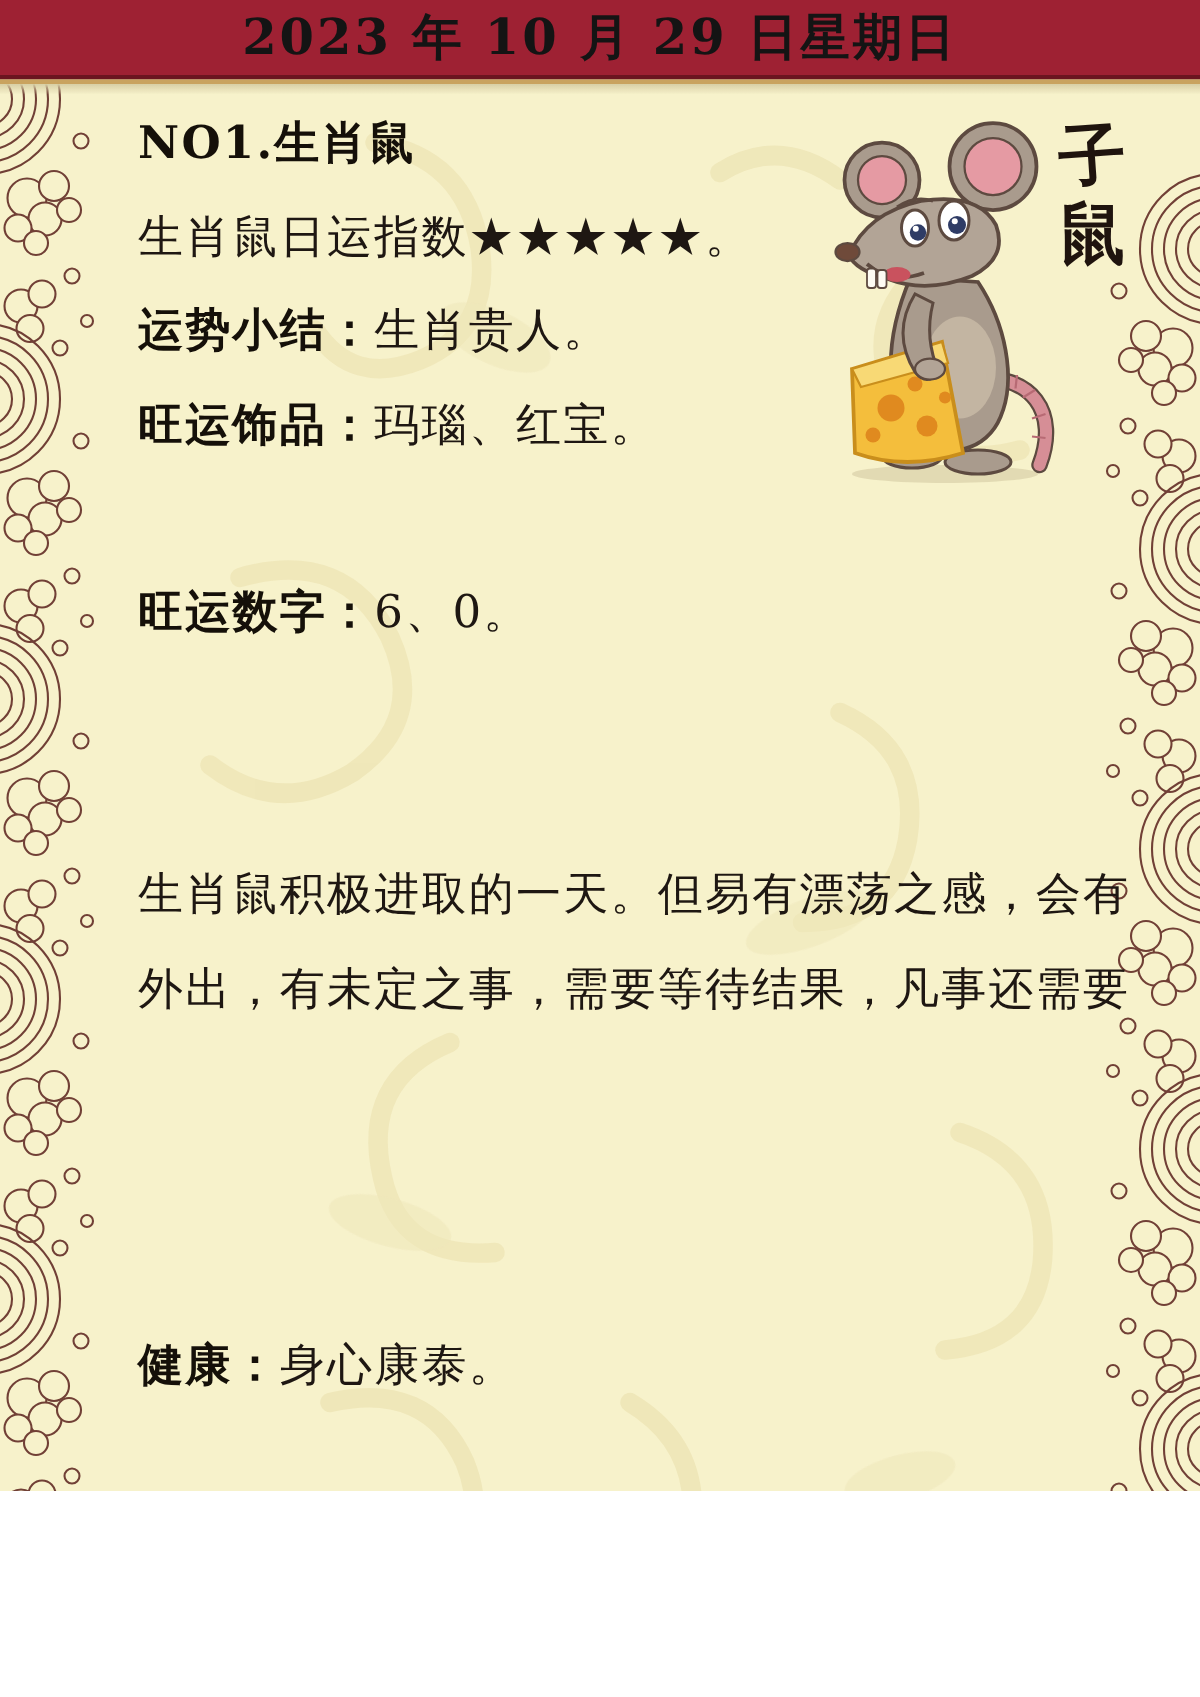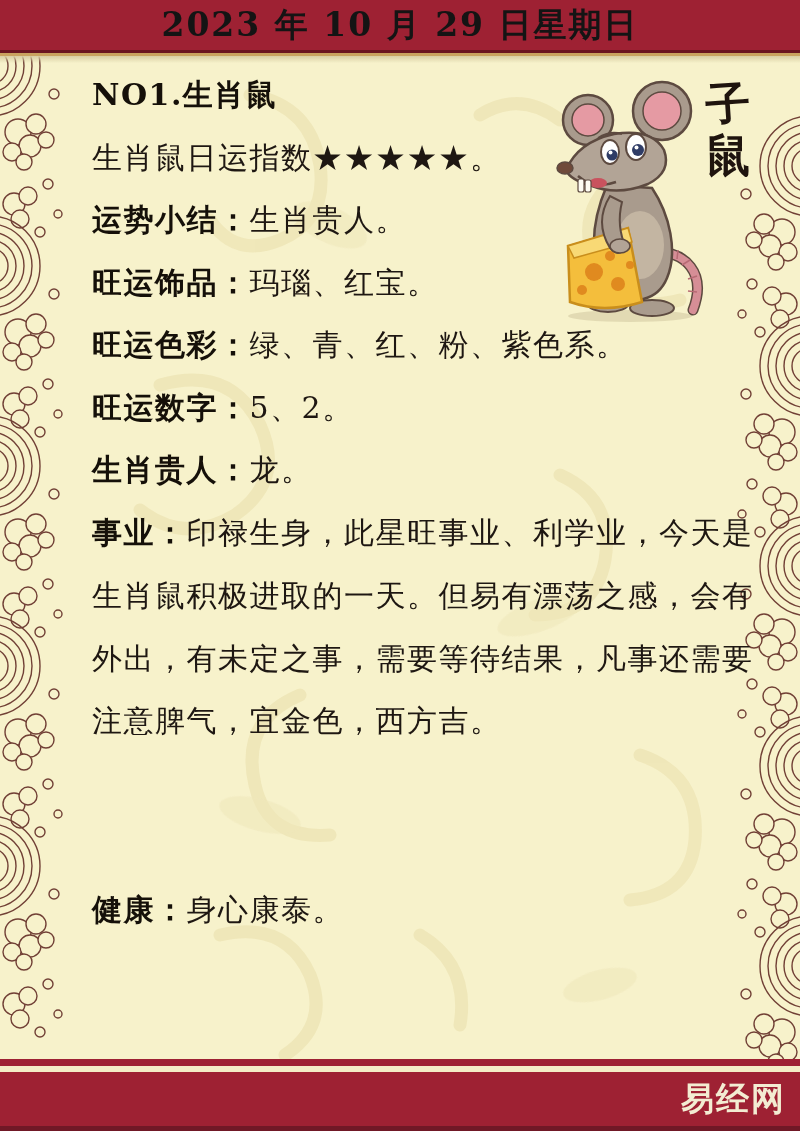--- a/index.html
+++ b/index.html
@@ -1,18 +1,18 @@
 <!DOCTYPE html>
 <html><head>
 <meta charset="utf-8">
 <style>
   html,body{margin:0;padding:0;}
   .page{
     position:relative;
-    width:800px;height:1131px;
+    width:800px;height:994px;
     background:#F7F2CB;
     overflow:hidden;
     font-family:"DejaVu Serif","Liberation Serif",serif;
   }
   
   .header-bar{
     position:absolute;top:0;left:0;width:800px;height:50px;
     background:#9E2133;z-index:6;
     display:flex;align-items:center;justify-content:center;
   }
@@ -185,27 +185,23 @@
   <div class="seal">
     <div class="ch zi">子</div>
     <div class="ch">鼠</div>
   </div>
 
   <div class="content">
     <div class="line" style="top:75px"><span class="lbl">NO1.生肖鼠</span><span></span></div>
     <div class="line" style="top:138px"><span class="lbl"></span><span>生肖鼠日运指数★★★★★。</span></div>
     <div class="line" style="top:200px"><span class="lbl">运势小结：</span><span>生肖贵人。</span></div>
     <div class="line" style="top:263px"><span class="lbl">旺运饰品：</span><span>玛瑙、红宝。</span></div>
-    <div class="line" style="top:325px"><span class="lbl">旺运色彩：</span><span>绿、青、红、粉、紫色系。</span></div>
-    <div class="line" style="top:388px"><span class="lbl">旺运数字：</span><span>5、2。</span></div>
-    <div class="line" style="top:450px"><span class="lbl">生肖贵人：</span><span>龙。</span></div>
-    <div class="line" style="top:513px"><span class="lbl">事业：</span><span>印禄生身，此星旺事业、利学业，今天是</span></div>
+    <div class="line" style="top:388px"><span class="lbl">旺运数字：</span><span>6、0。</span></div>
     <div class="line" style="top:639px"><span class="lbl"></span><span>外出，有未定之事，需要等待结果，凡事还需要</span></div>
     <div class="line" style="top:576px"><span class="lbl"></span><span>生肖鼠积极进取的一天。但易有漂荡之感，会有</span></div>
-    <div class="line" style="top:701px"><span class="lbl"></span><span>注意脾气，宜金色，西方吉。</span></div>
     <div class="line" style="top:890px"><span class="lbl">健康：</span><span>身心康泰。</span></div>
   </div>
 
   <div class="footer-stripe"></div>
   <div class="footer-gap"></div>
   <div class="footer-bar">
     <span class="site-watermark">易经网</span>
   </div>
 
 </div>

